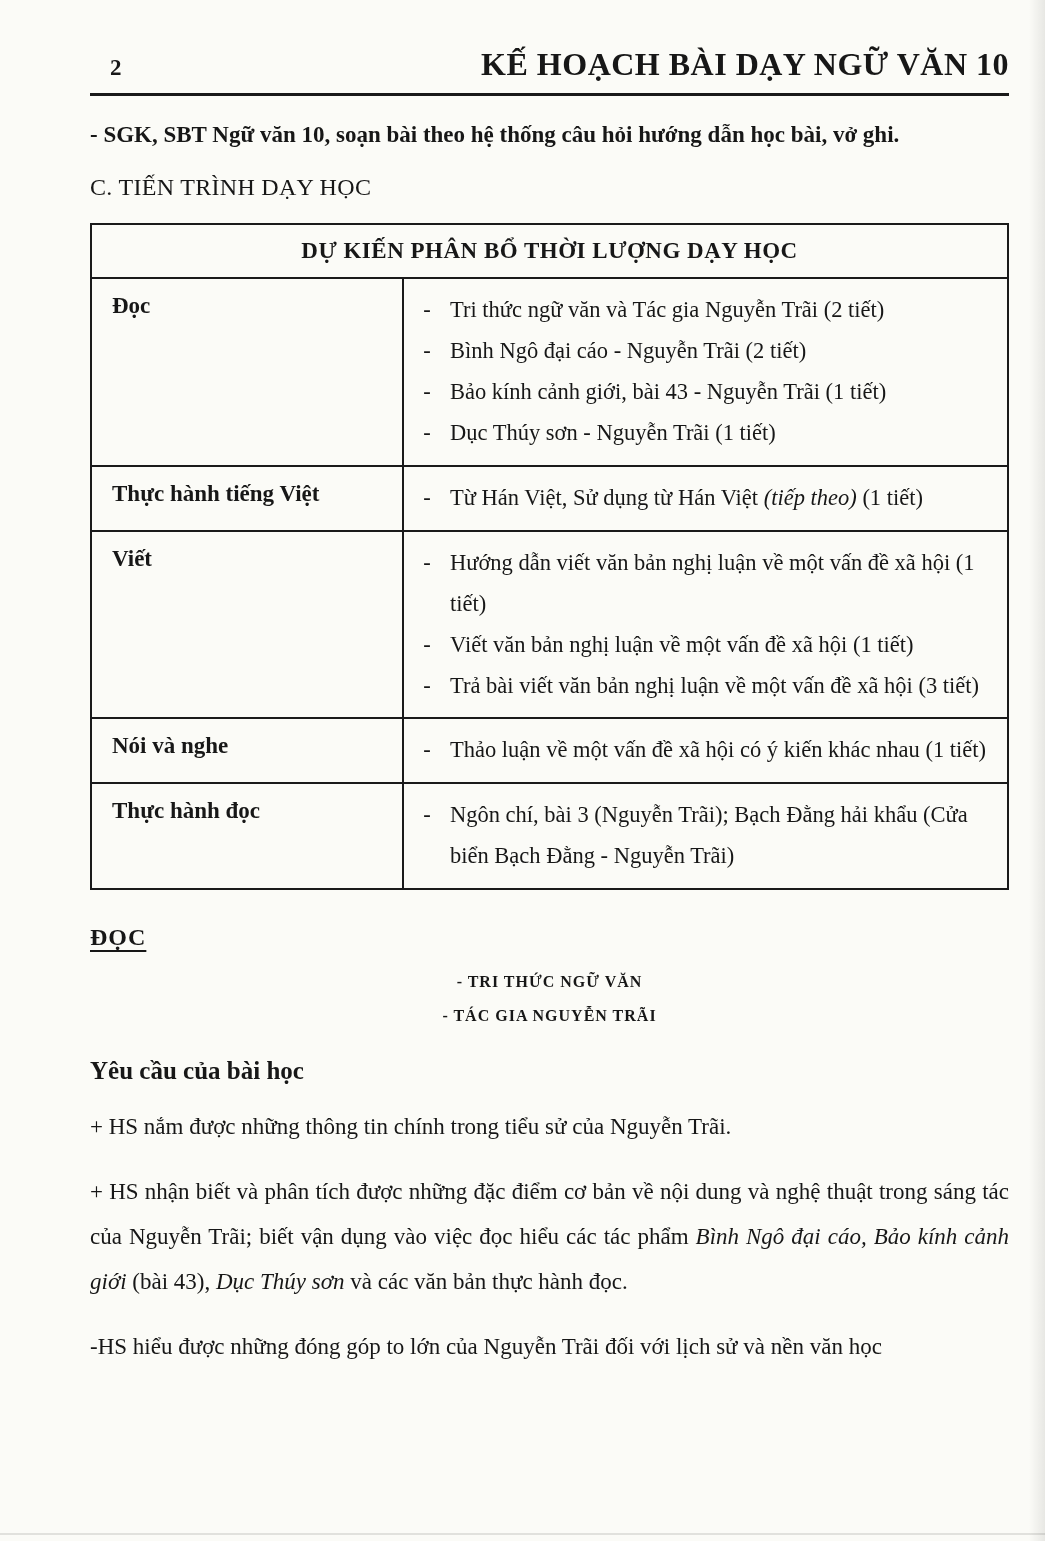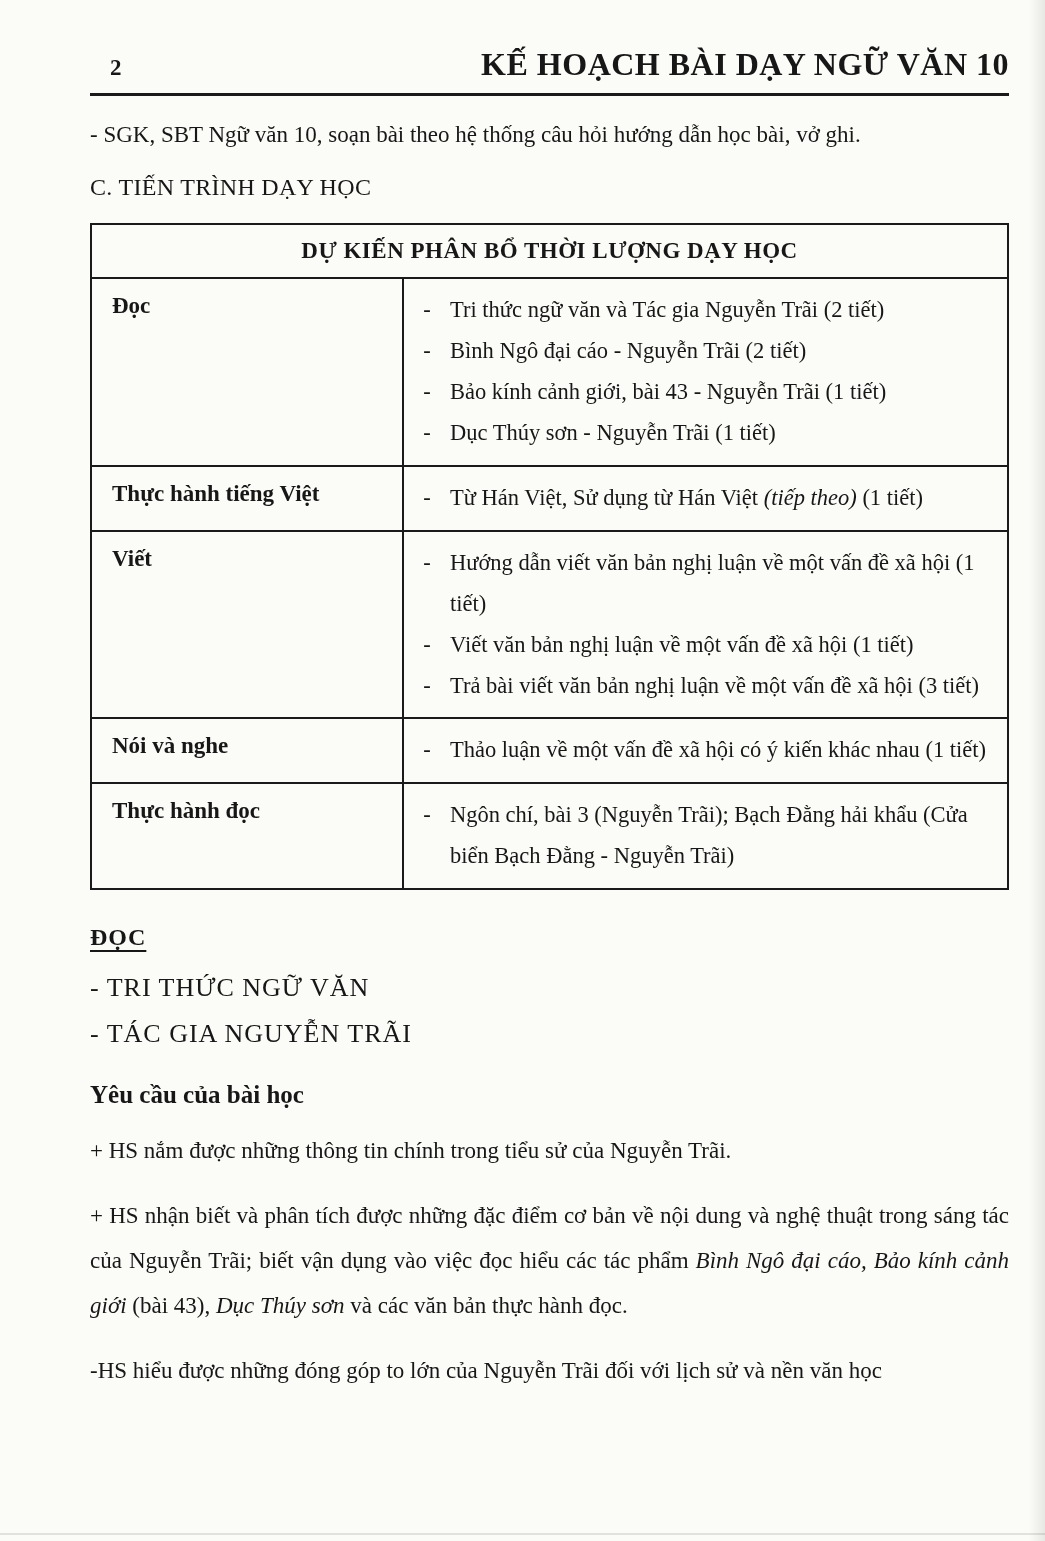--- a/index.html
+++ b/index.html
@@ -22,21 +22,21 @@
   .content { padding:46px 36px 0 90px; }
 
   .header{
     display:flex; justify-content:space-between; align-items:baseline;
     border-bottom:3px solid #1a1a1a; padding-bottom:10px;
   }
   .page-num{ font-size:23px; font-weight:bold; padding-left:20px; }
   .header-title{ font-size:32px; font-weight:bold; letter-spacing:0.5px; }
 
   p{ margin:0; }
-  .body-line{ font-size:23px; margin-top:26px; }
+  .body-line{ font-size:23px; margin-top:26px;font-weight:bold; }
   .section-c{ font-size:24px; font-weight:normal; margin-top:26px; letter-spacing:0.3px; }
   .note-line{ font-size:23px; font-weight:bold; font-style:italic; margin-top:24px; }
 
   table.schedule{ width:100%; border-collapse:collapse; margin-top:22px; }
   .schedule th, .schedule td{ border:2px solid #1a1a1a; }
   .schedule th{
     font-size:23px; font-weight:bold; text-align:center; padding:13px 16px; letter-spacing:0.5px;
   }
   .cat-cell{
     width:312px; font-size:23px; font-weight:bold;
@@ -45,21 +45,21 @@
   .items-cell{ vertical-align:top; padding:11px 14px 11px 0; }
   .item{ display:flex; font-size:22.5px; line-height:1.82; }
   .dash{ flex:0 0 46px; text-align:center; }
   .item-text{ flex:1; }
   .it{ font-style:italic; }
 
   .doc-heading{
     font-size:24px; font-weight:bold; margin-top:34px;
     text-decoration:underline; text-underline-offset:5px; letter-spacing:1px;
   }
-  .center-heading{ font-size:26px; font-weight:normal; letter-spacing:1px; }
+  .center-heading{ font-size:16px; font-weight:bold; text-align:center; letter-spacing:1px; }
   .center-heading.first{ margin-top:22px; }
   .center-heading.second{ margin-top:16px; }
   .req-heading{ font-size:25px; font-weight:bold; margin-top:32px; }
   .req{ font-size:23px; line-height:1.95; margin-top:20px; text-align:justify; }
 </style>
 </head>
 <body>
 
 <div class="page">
   <div class="content">

